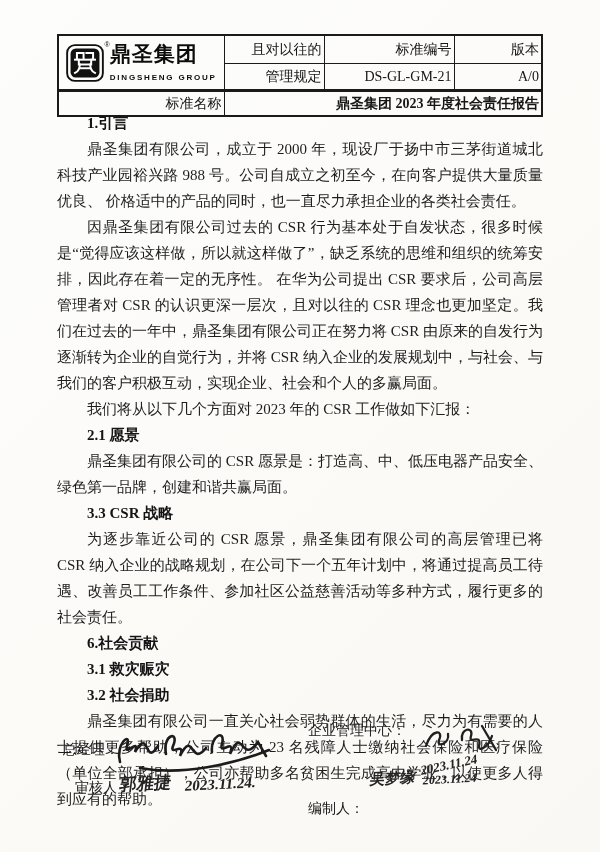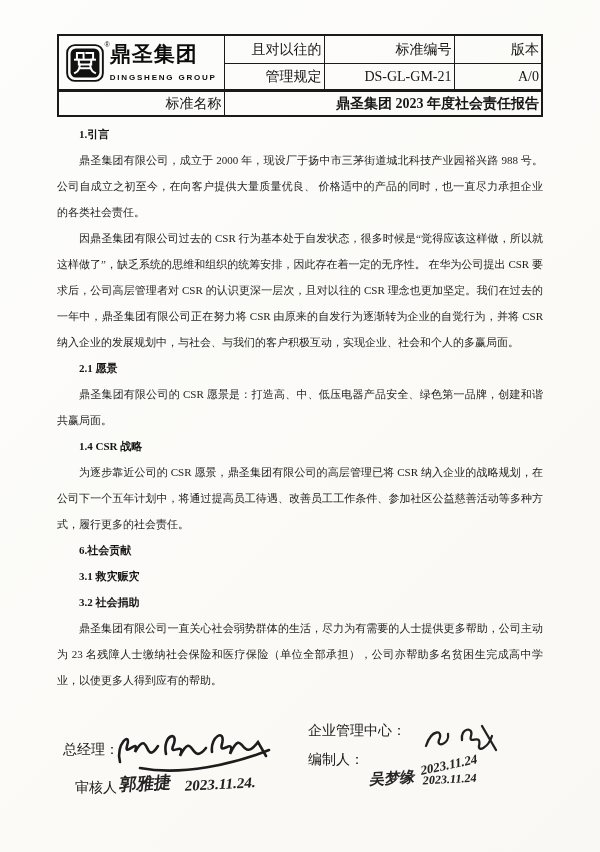--- a/index.html
+++ b/index.html
@@ -42,22 +42,22 @@
     font-weight:900;font-size:21px;letter-spacing:1px;color:#0d0d0d;
   }
   .logo-en{
     font-family:"Liberation Sans","DejaVu Sans",sans-serif;
     font-weight:700;font-size:8px;letter-spacing:1.8px;color:#0d0d0d;margin-top:10px;
   }
   .std-title{font-weight:bold;}
 
   
   .doc{
-    position:absolute;left:57px;top:121px;width:486px;
-    font-size:11px;line-height:26px;text-align:justify;
+    position:absolute;left:57px;top:110px;width:486px;
+    font-size:15px;line-height:26px;text-align:justify;
     color:#1d1d1d;
   }
   .sec{margin:0;text-indent:2em;}
   .sec.heading{font-weight:bold;color:#141414;}
 
   
   .sig-label{
     position:absolute;font-size:14px;color:#1a1a1a;white-space:nowrap;
   }
   .hand{
@@ -134,23 +134,24 @@
       <td>标准名称</td>
       <td colspan="3" class="std-title">鼎圣集团 2023 年度社会责任报告</td>
     </tr>
   </tbody>
     </table>
 
   <div class="doc">
     <div class="sec heading">1.引言</div>
     <div class="sec para">鼎圣集团有限公司，成立于 2000 年，现设厂于扬中市三茅街道城北科技产业园裕兴路 988 号。公司自成立之初至今，在向客户提供大量质量优良、 价格适中的产品的同时，也一直尽力承担企业的各类社会责任。</div>
     <div class="sec para">因鼎圣集团有限公司过去的 CSR 行为基本处于自发状态，很多时候是“觉得应该这样做，所以就这样做了”，缺乏系统的思维和组织的统筹安排，因此存在着一定的无序性。 在华为公司提出 CSR 要求后，公司高层管理者对 CSR 的认识更深一层次，且对以往的 CSR 理念也更加坚定。我们在过去的一年中，鼎圣集团有限公司正在努力将 CSR 由原来的自发行为逐渐转为企业的自觉行为，并将 CSR 纳入企业的发展规划中，与社会、与我们的客户积极互动，实现企业、社会和个人的多赢局面。</div>
+    <div class="sec para">我们将从以下几个方面对 2023 年的 CSR 工作做如下汇报：</div>
     <div class="sec heading">2.1 愿景</div>
     <div class="sec para">鼎圣集团有限公司的 CSR 愿景是：打造高、中、低压电器产品安全、绿色第一品牌，创建和谐共赢局面。</div>
-    <div class="sec heading">1.4 CSR 战略</div>
+    <div class="sec heading">3.3 CSR 战略</div>
     <div class="sec para">为逐步靠近公司的 CSR 愿景，鼎圣集团有限公司的高层管理已将 CSR 纳入企业的战略规划，在公司下一个五年计划中，将通过提高员工待遇、改善员工工作条件、参加社区公益慈善活动等多种方式，履行更多的社会责任。</div>
     <div class="sec heading">6.社会贡献</div>
     <div class="sec heading">3.1 救灾赈灾</div>
     <div class="sec heading">3.2 社会捐助</div>
     <div class="sec para">鼎圣集团有限公司一直关心社会弱势群体的生活，尽力为有需要的人士提供更多帮助，公司主动为 23 名残障人士缴纳社会保险和医疗保险（单位全部承担），公司亦帮助多名贫困生完成高中学业，以使更多人得到应有的帮助。</div>
   </div>
 
   <span class="sig-label" style="left:63px;top:741px;">总经理：</span>
   <svg class="sig-svg" style="left:112px;top:722px;" width="160" height="54" viewBox="0 0 160 54">
     <g stroke="#1c1c1c" stroke-width="2.6" fill="none" stroke-linecap="round">
@@ -170,20 +171,20 @@
     </g>
   </svg>
   <span class="mc-date" style="left:420px;top:757px;">2023.11.24</span>
 
   <span class="sig-label" style="left:75px;top:779px;">审核人：</span>
   <span class="rev-line" style="left:120px;top:772px;">
     <span class="hand rev-name">郭雅捷</span>
     <span class="hand rev-date">2023.11.24.</span>
   </span>
 
-  <span class="sig-label" style="left:308px;top:751px;">编制人：</span>
+  <span class="sig-label" style="left:308px;top:800px;">编制人：</span>
   <span class="prep-line" style="left:370px;top:769px;">
     <span class="hand prep-name">吴梦缘</span>
     <span class="hand prep-date">2023.11.24</span>
   </span>
 
 
 </div>
 
 </body></html>

